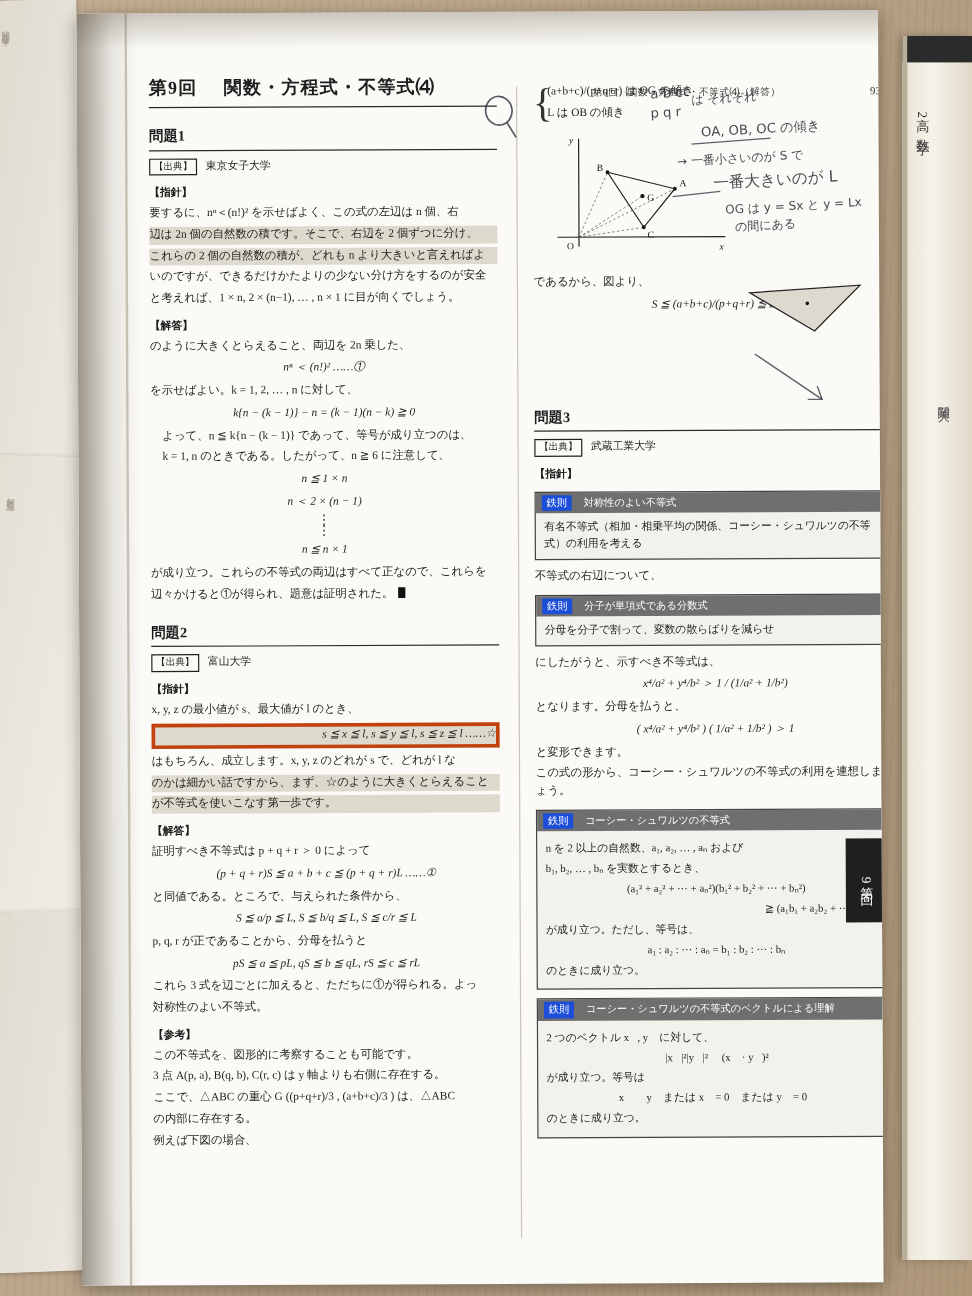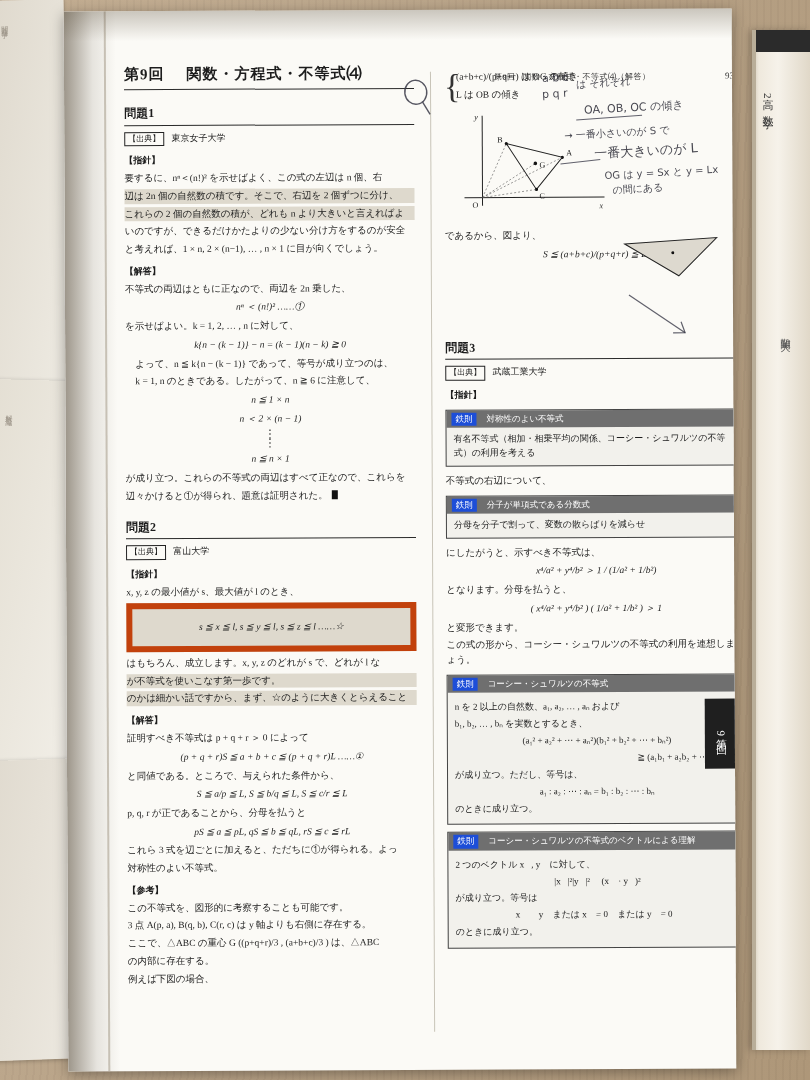--- a/index.html
+++ b/index.html
@@ -140,45 +140,45 @@
       <span>東京女子大学</span>
     </div>
     <div class="sect">【指針】</div>
     <p>要するに、nⁿ＜(n!)² を示せばよく、この式の左辺は n 個、右</p>
     <p class="hl">辺は 2n 個の自然数の積です。そこで、右辺を 2 個ずつに分け、</p>
     <p class="hl">これらの 2 個の自然数の積が、どれも n より大きいと言えればよ</p>
     <p>いのですが、できるだけかたよりの少ない分け方をするのが安全</p>
     <p>と考えれば、1 × n, 2 × (n−1), … , n × 1 に目が向くでしょう。</p>
 
     <div class="sect">【解答】</div>
-    <p>不等式の両辺はともに正なので、両辺を 2n 乗した、</p>
+    <p>のように大きくとらえること、両辺を 2n 乗した、</p>
     <p class="eq">nⁿ ＜ (n!)²  ……①</p>
     <p>を示せばよい。k = 1, 2, … , n に対して、</p>
     <p class="eq">k{n − (k − 1)} − n = (k − 1)(n − k) ≧ 0</p>
     <p class="ind">よって、n ≦ k{n − (k − 1)} であって、等号が成り立つのは、</p>
     <p class="ind">k = 1, n のときである。したがって、n ≧ 6 に注意して、</p>
     <p class="eq">n ≦ 1 × n</p>
     <p class="eq">n ＜ 2 × (n − 1)</p>
     <div class="vdots">⋮<br>⋮</div>
     <p class="eq">n ≦ n × 1</p>
     <p>が成り立つ。これらの不等式の両辺はすべて正なので、これらを</p>
     <p><span>辺々かけると①が得られ、題意は証明された。</span><span class="tombstone"></span></p>
 
     <div class="qtitle">問題2</div>
     <div class="qrule"></div>
     <div class="tagline">
       <span class="tag">【出典】</span>
       <span>富山大学</span>
     </div>
     <div class="sect">【指針】</div>
     <p>x, y, z の最小値が s、最大値が l のとき、</p>
-    <p class="eq hl" style="border:6px solid #c2410c;padding:11px;">s ≦ x ≦ l, s ≦ y ≦ l, s ≦ z ≦ l  ……☆</p>
+    <p class="eq hl" style="border:3px solid #c2410c;padding:0;text-align:right;">s ≦ x ≦ l, s ≦ y ≦ l, s ≦ z ≦ l  ……☆</p>
     <p>はもちろん、成立します。x, y, z のどれが s で、どれが l な</p>
+    <p class="hl">のかは細かい話ですから、まず、☆のように大きくとらえること</p>
     <p class="hl">が不等式を使いこなす第一歩です。</p>
-    <p class="hl">のかは細かい話ですから、まず、☆のように大きくとらえること</p>
 
     <div class="sect">【解答】</div>
     <p>証明すべき不等式は p + q + r ＞ 0 によって</p>
     <p class="eq">(p + q + r)S ≦ a + b + c ≦ (p + q + r)L  ……①</p>
     <p>と同値である。ところで、与えられた条件から、</p>
     <p class="eq">S ≦ a/p ≦ L, S ≦ b/q ≦ L, S ≦ c/r ≦ L</p>
     <p>p, q, r が正であることから、分母を払うと</p>
     <p class="eq">pS ≦ a ≦ pL, qS ≦ b ≦ qL, rS ≦ c ≦ rL</p>
     <p>これら 3 式を辺ごとに加えると、ただちに①が得られる。よっ</p>
     <p>対称性のよい不等式。</p>

